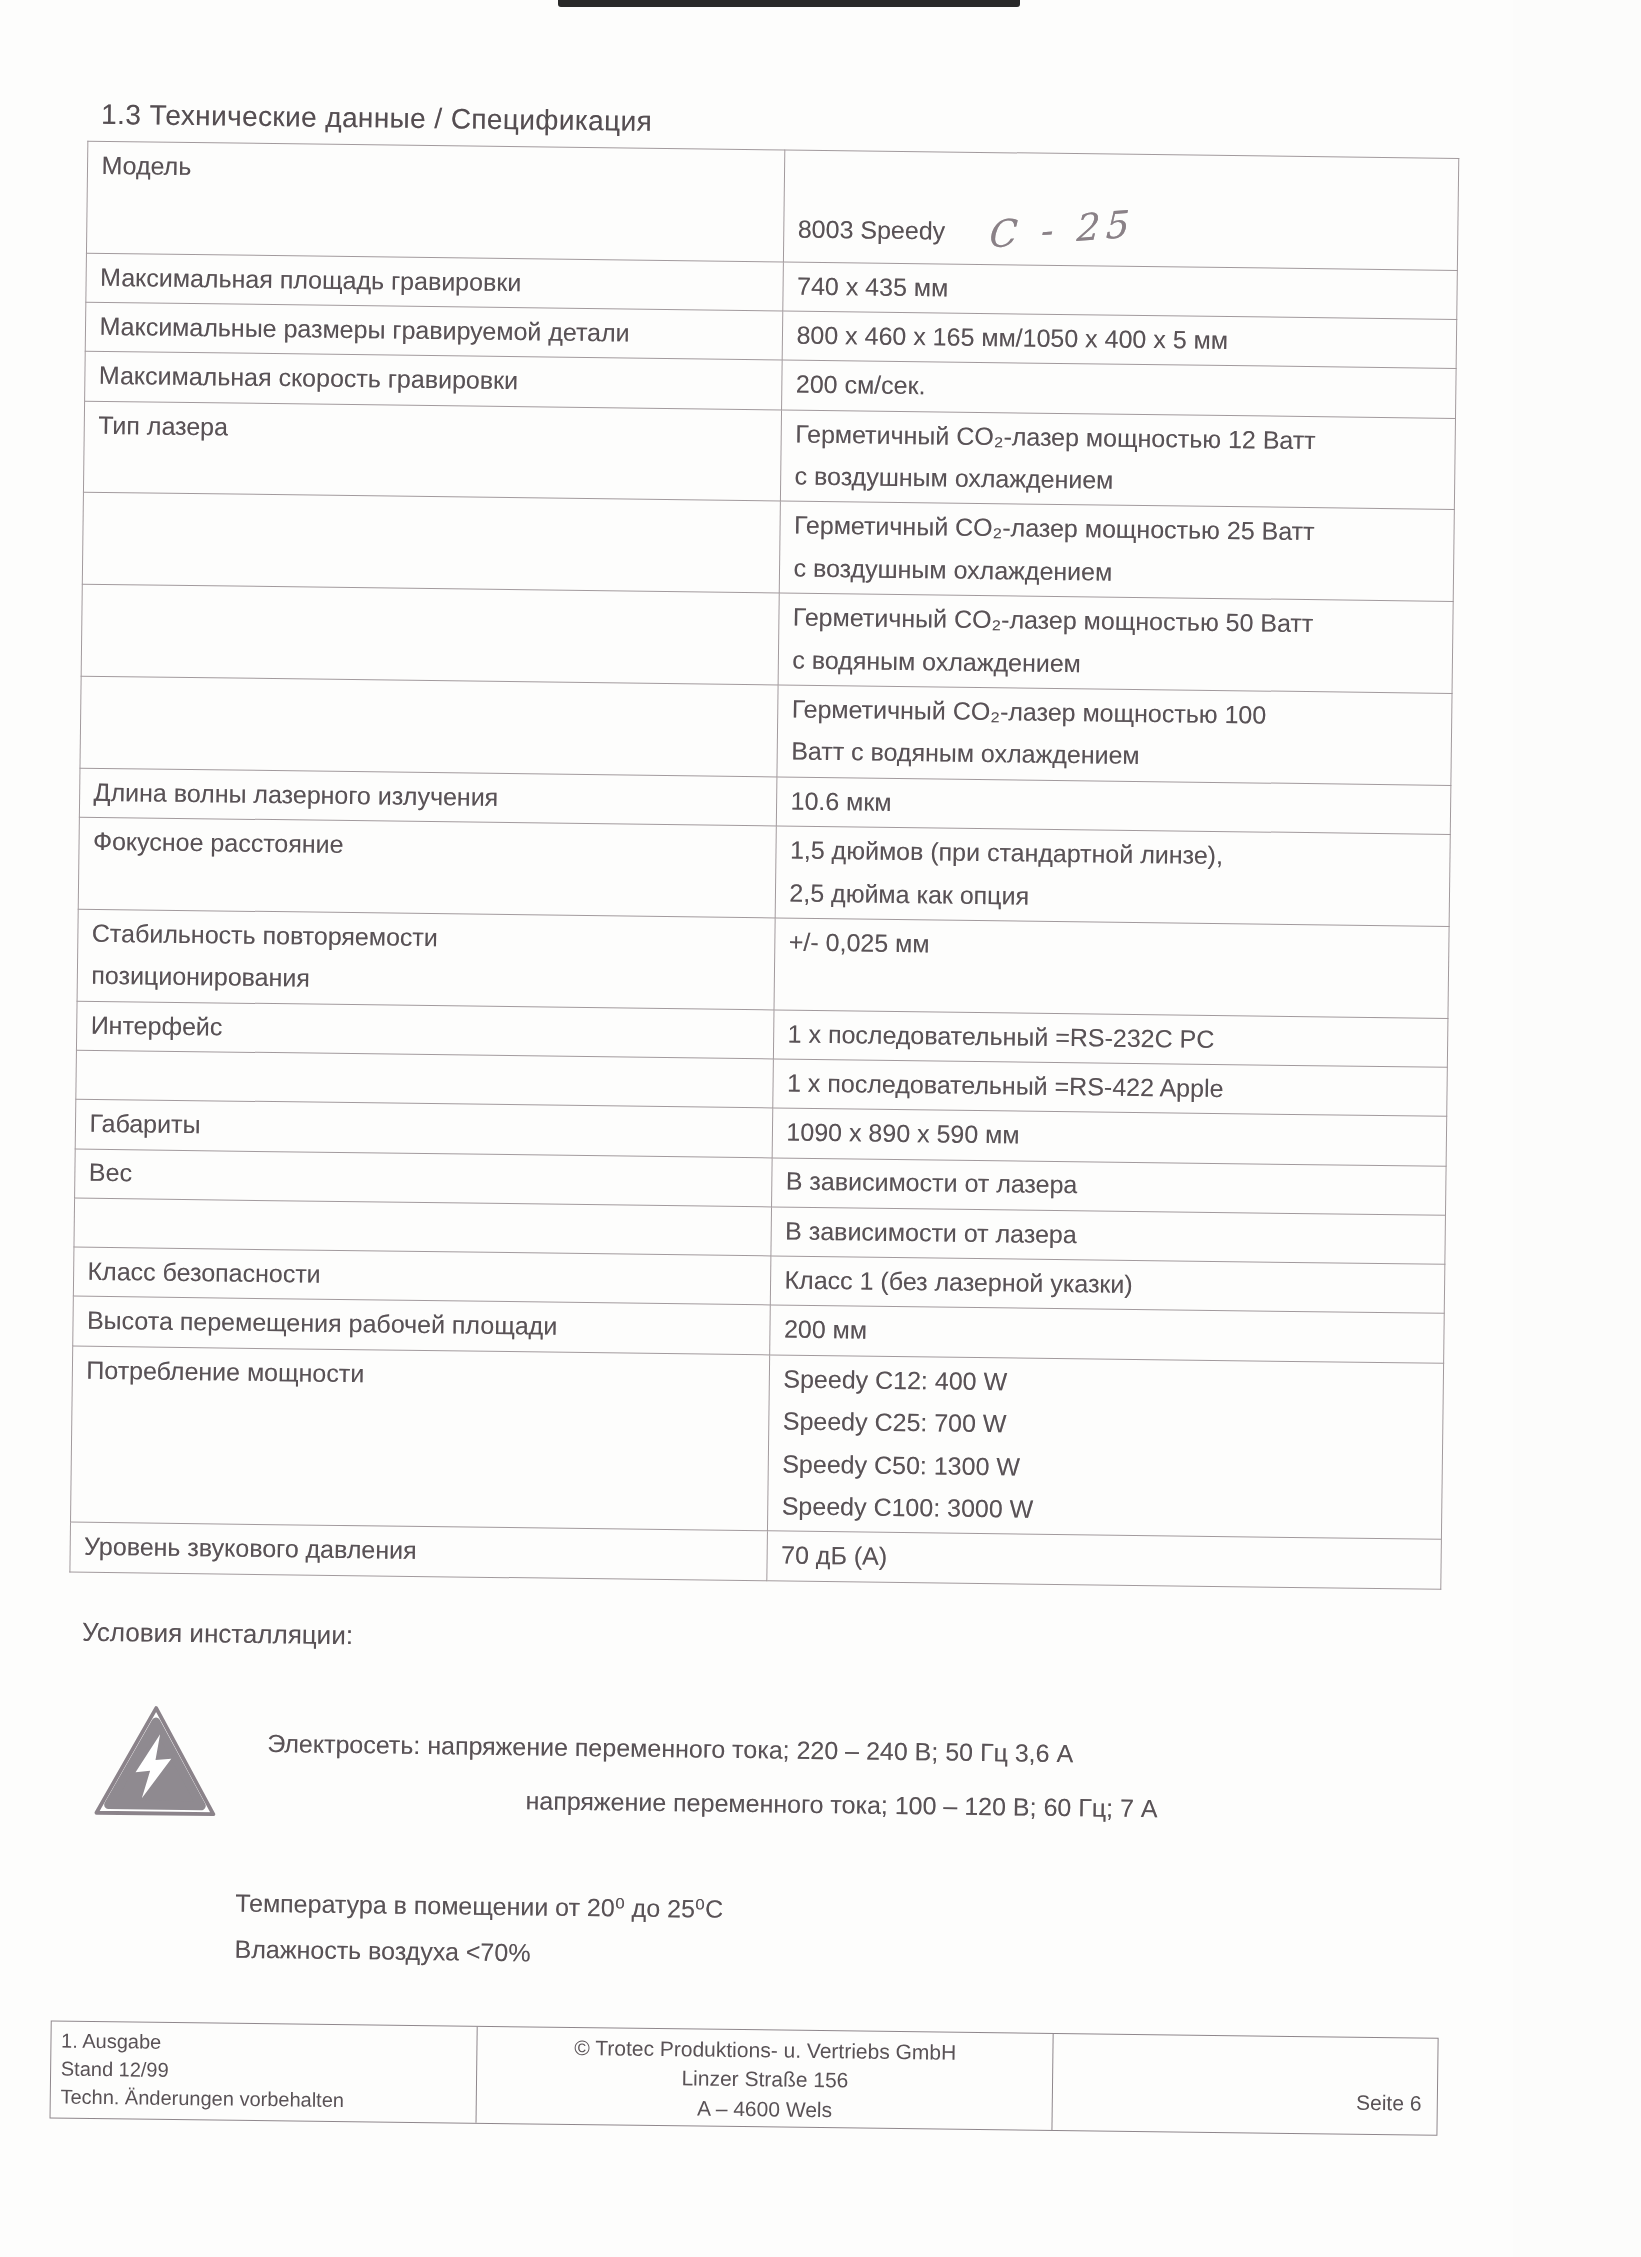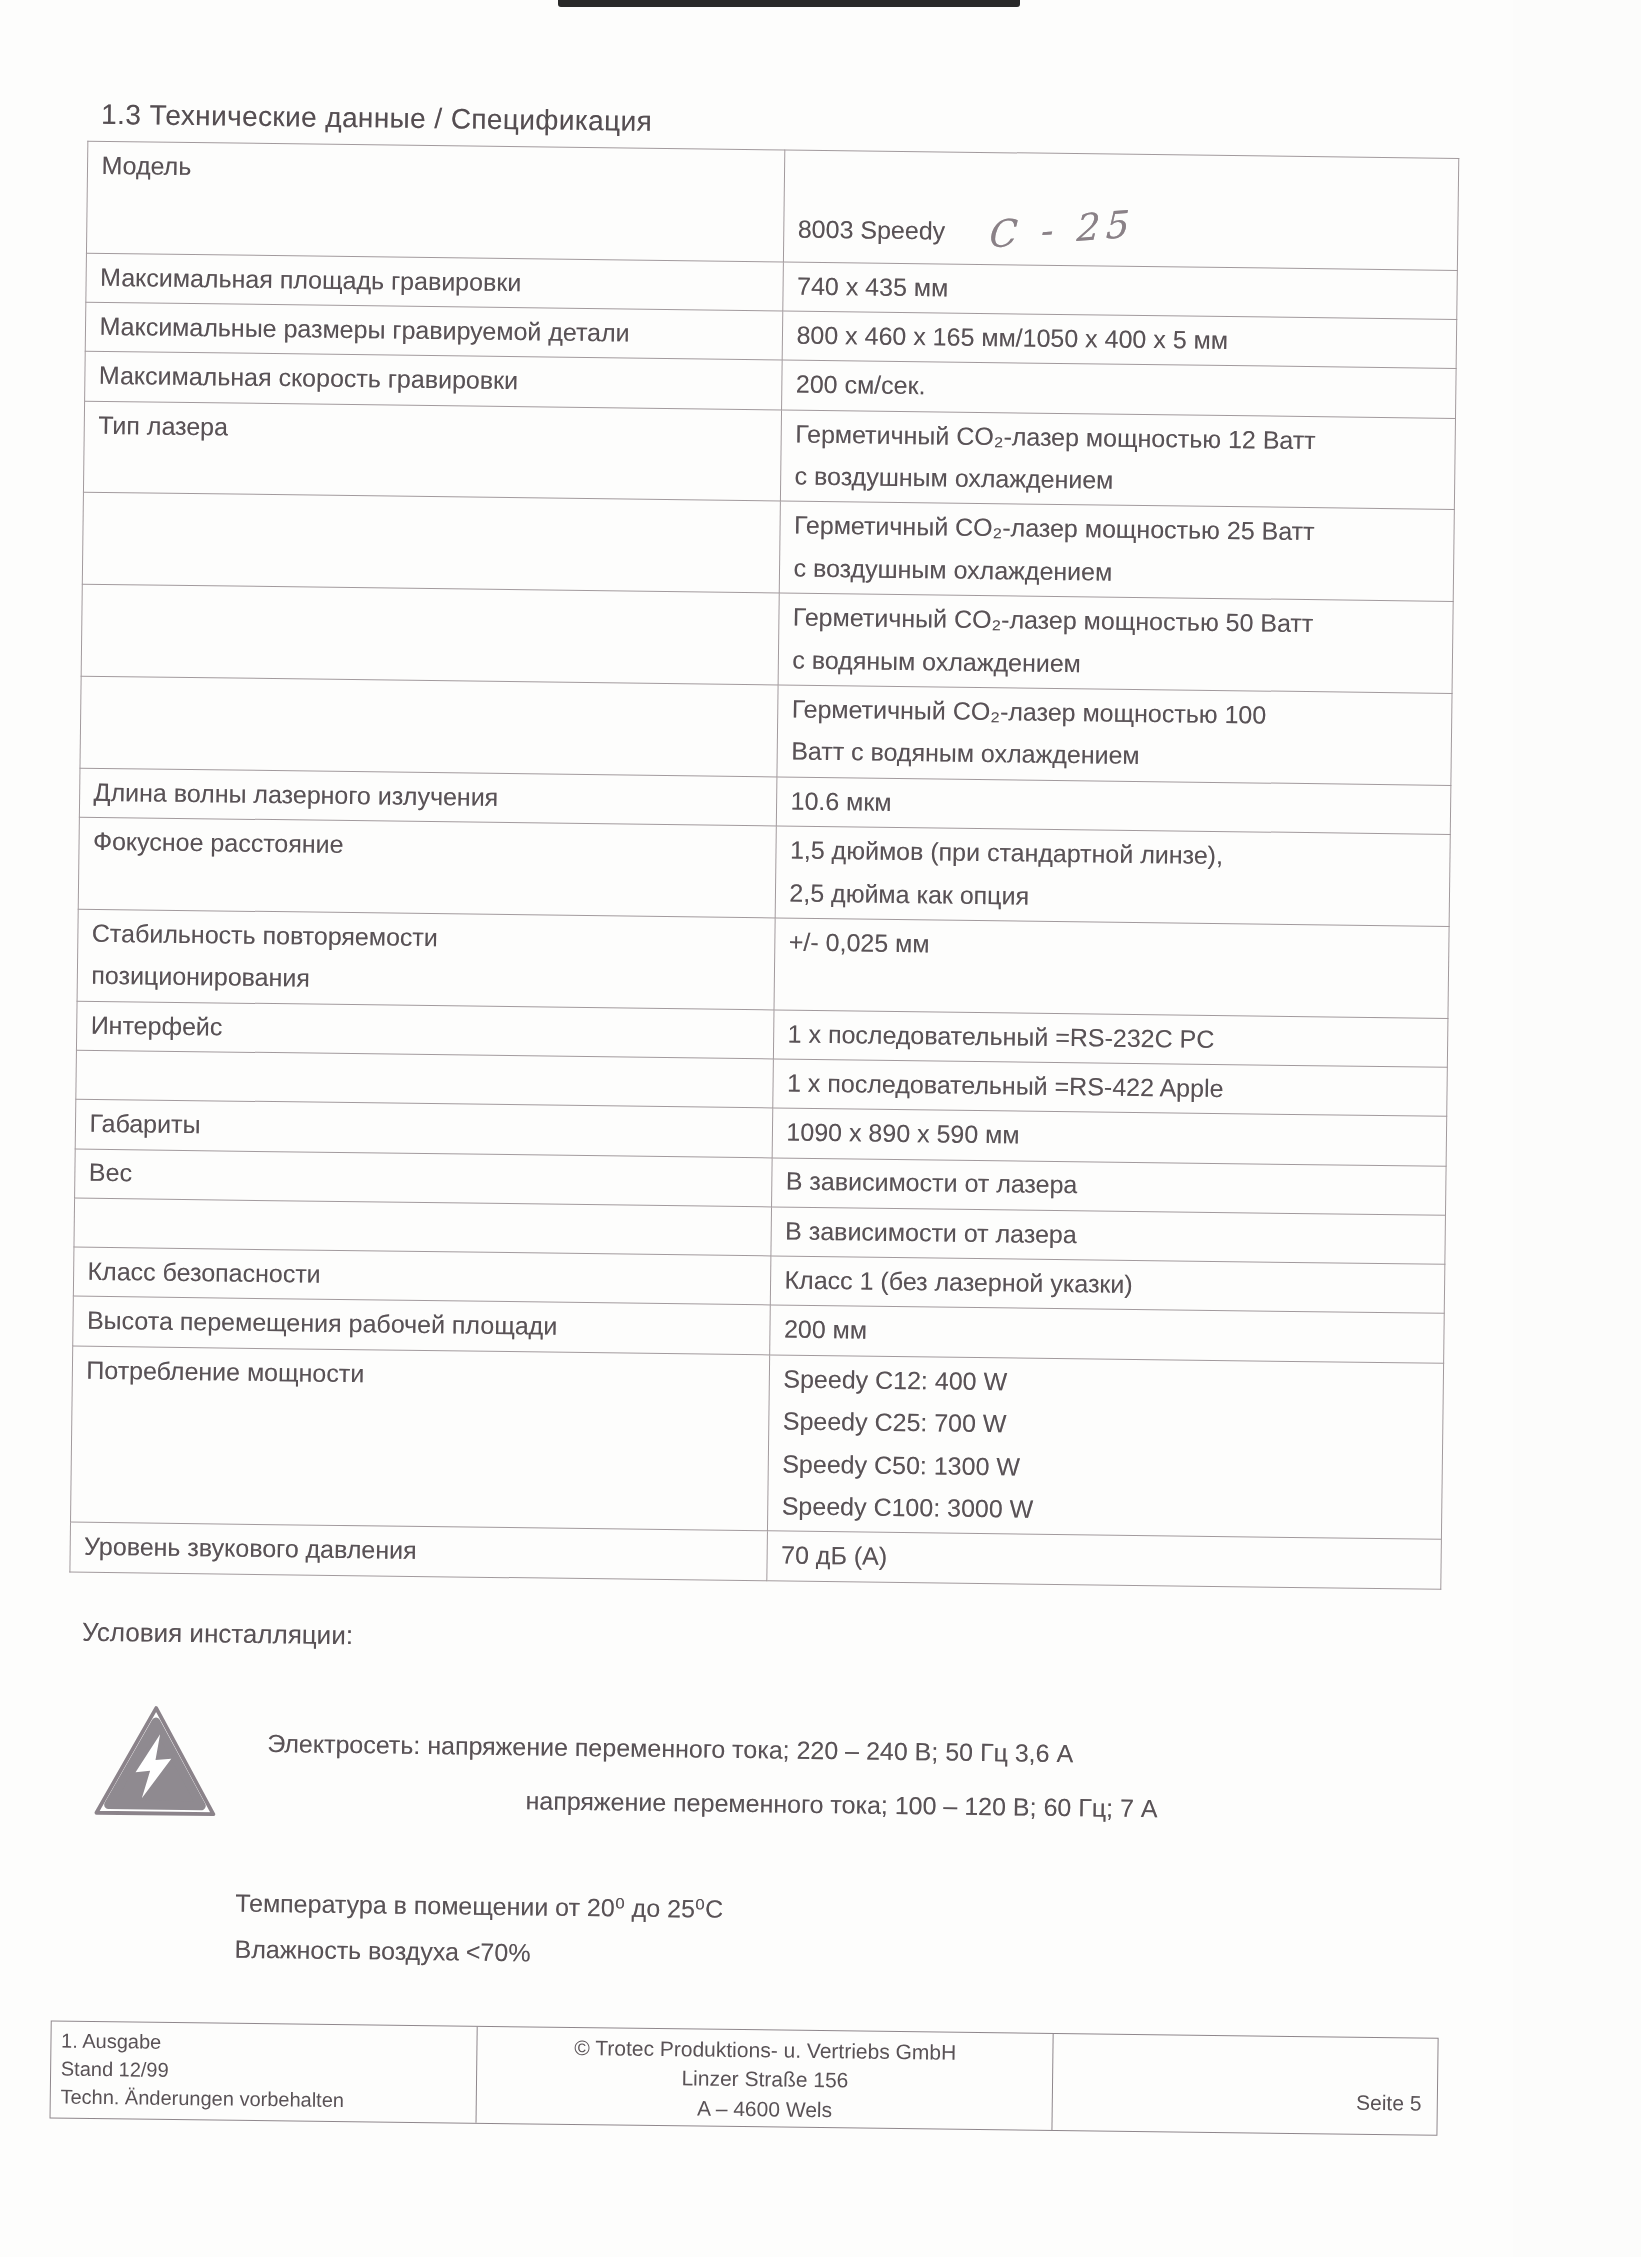--- a/index.html
+++ b/index.html
@@ -184,18 +184,18 @@
     </div>
 
     <div class="footer">
       <div class="f-left">1. Ausgabe
 Stand 12/99
 Techn. Änderungen vorbehalten</div>
       <div class="f-center">© Trotec Produktions- u. Vertriebs GmbH
 Linzer Straße 156
 A – 4600 Wels</div>
       <div class="f-right">
-        <span class="f-page">Seite 5</span>
+        <span class="f-page">Seite 6</span>
       </div>
     </div>
   </div>
 </div>
 
 
 </body></html>

